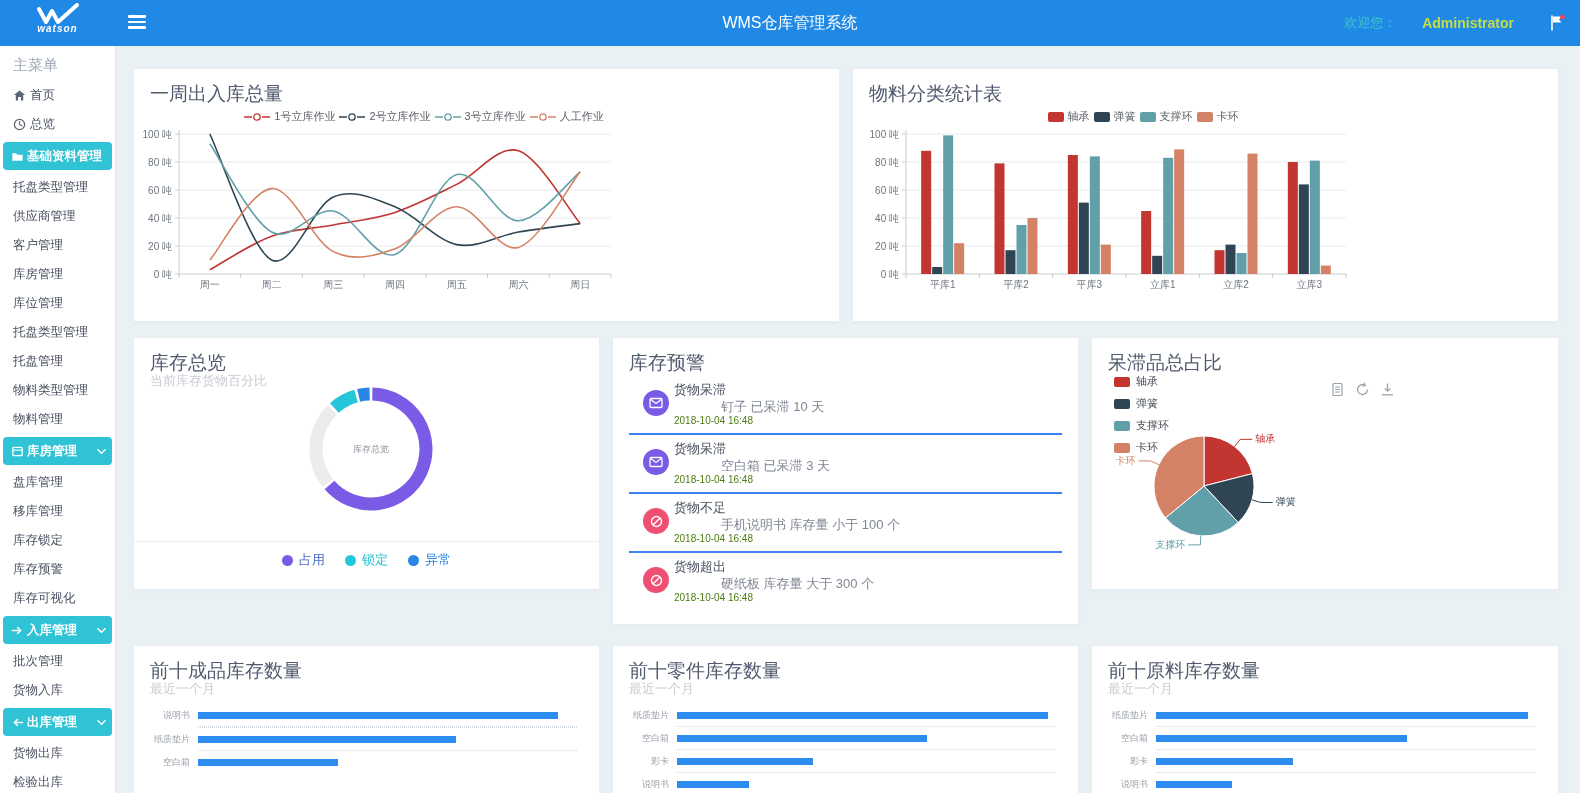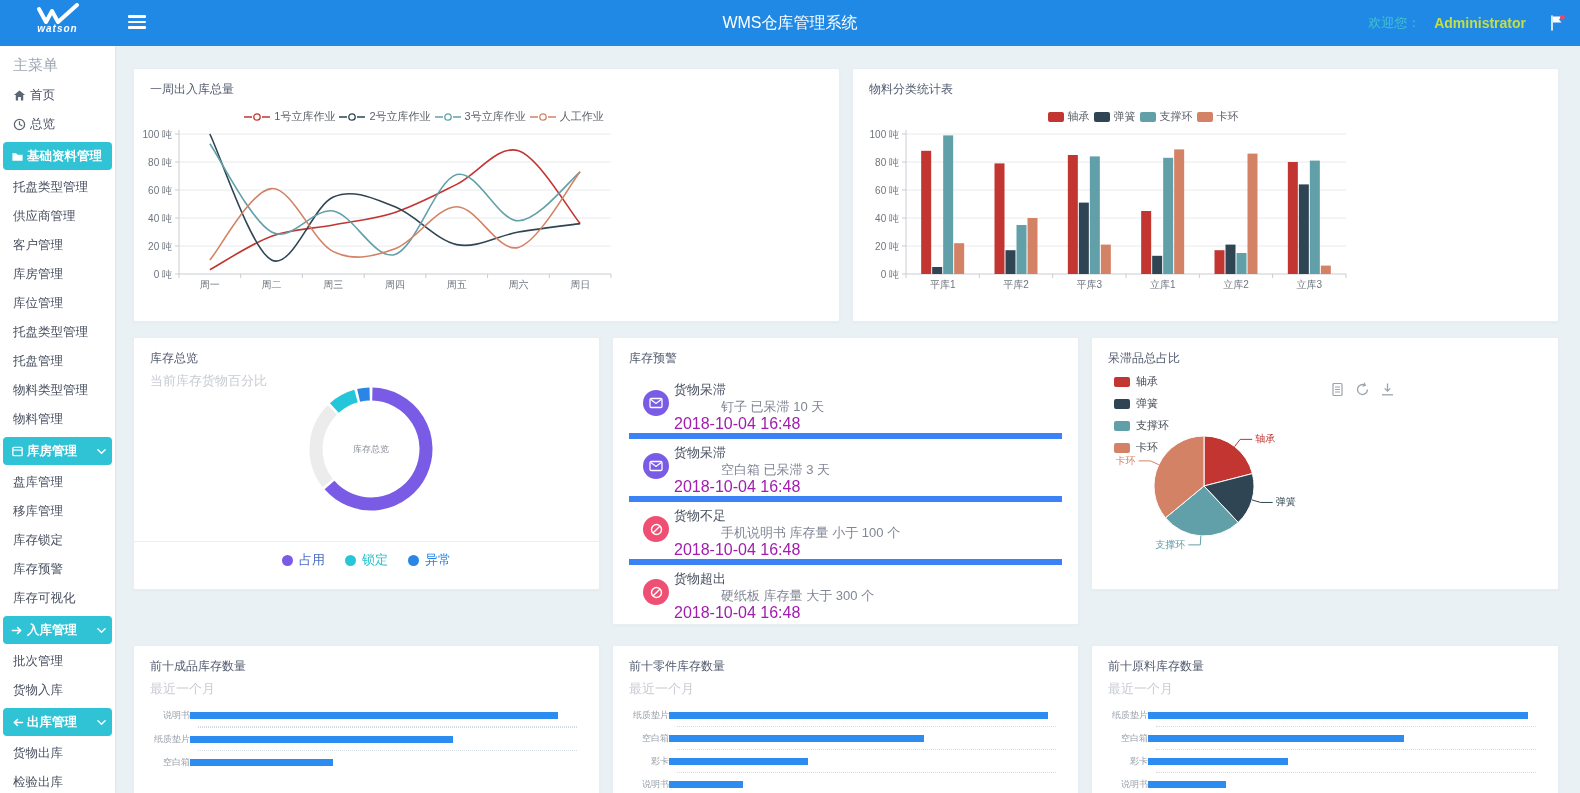--- a/index.html
+++ b/index.html
@@ -6,21 +6,21 @@
   body{font-family:"Liberation Sans","DejaVu Sans",sans-serif;}
   #app{position:relative;width:1580px;height:793px;background:#e9f1f4;overflow:hidden;}
 
   
   .header{position:absolute;left:0;top:0;width:1580px;height:46px;background:#2089e5;z-index:20;}
   .logo-box{position:absolute;left:0;top:0;width:115px;height:36px;display:flex;flex-direction:column;align-items:center;justify-content:center;}
   .logo-text{color:#fff;font-size:10px;font-weight:bold;font-style:italic;letter-spacing:1px;margin-top:-2px;}
   .hamburger{position:absolute;left:128px;top:15px;width:18px;height:16px;cursor:pointer;}
   .hamburger span{display:block;height:2.5px;background:#fff;margin-bottom:3px;border-radius:1px;}
   .header-title{position:absolute;left:0;right:0;top:0;height:46px;line-height:46px;text-align:center;color:#fff;font-size:16px;}
-  .header-right{position:absolute;right:14px;top:0;height:46px;display:flex;align-items:center;gap:14px;}
+  .header-right{position:absolute;right:14px;top:0;height:46px;display:flex;align-items:center;gap:26px;}
   .welcome-label{color:#3fc3ca;font-size:13px;}
   .username{color:#c3dd49;font-size:14px;font-weight:bold;}
   .flag-wrap{position:relative;width:18px;height:18px;margin-left:8px;}
 
   
   .sidebar{position:absolute;left:0;top:46px;width:115px;bottom:0;background:#fff;box-shadow:1px 0 2px rgba(0,0,0,.05);overflow:hidden;z-index:10;}
   .side-heading{padding:10px 0 6px 13px;color:#9ea7b4;font-size:15px;}
   .side-item{height:29px;display:flex;align-items:center;gap:4px;padding-left:13px;font-size:12.5px;color:#495060;cursor:pointer;}
   .side-item .s-icon{display:flex;color:#5d6673;}
   .side-group{height:28px;margin:3px 3px;border-radius:4px;background:#30c2d5;color:#fff;display:flex;align-items:center;gap:3px;padding:0 6px 0 8px;font-size:12.5px;font-weight:bold;cursor:pointer;}
@@ -30,56 +30,56 @@
   
   .card{position:absolute;background:#fff;border:1px solid #e8eef3;border-radius:2px;box-shadow:0 1px 3px rgba(0,0,0,.03);}
   #card-line {left:133px;top:68px;width:705px;height:252px;}
   #card-bar  {left:852px;top:68px;width:705px;height:252px;}
   #card-donut{left:133px;top:337px;width:465px;height:251px;}
   #card-alert{left:612px;top:337px;width:465px;height:286px;}
   #card-pie  {left:1091px;top:337px;width:466px;height:251px;}
   #card-hbar1{left:133px;top:645px;width:465px;height:230px;}
   #card-hbar2{left:612px;top:645px;width:465px;height:230px;}
   #card-hbar3{left:1091px;top:645px;width:466px;height:230px;}
-  .card-title{position:absolute;left:16px;top:12px;font-size:12px;color:#515a6e;font-weight:500;}
+  .card-title{position:absolute;left:16px;top:12px;font-size:19px;color:#515a6e;font-weight:500;}
   .card-sub{position:absolute;left:16px;top:34px;font-size:13px;color:#c8ccd3;}
   .chart-svg{position:absolute;left:0;top:55px;}
   .chart-legend{position:absolute;left:20px;top:40px;display:flex;justify-content:center;gap:4px;align-items:center;}
   #legend-line{width:540px;}
   #legend-bar{width:540px;}
   .lg-item{display:flex;align-items:center;gap:4px;font-size:11px;color:#5a5f66;cursor:pointer;}
 
   
   #svg-donut{position:absolute;left:0;top:45px;}
   .donut-divider{position:absolute;left:0;right:0;top:203px;border-top:1px solid #eceef2;}
   .donut-legend{position:absolute;left:0;right:0;top:213px;display:flex;justify-content:center;gap:20px;align-items:flex-end;}
   .dl-item{display:flex;align-items:center;gap:6px;font-size:13px;cursor:pointer;}
   .dl-dot{width:11px;height:11px;border-radius:50%;}
 
   
   .alert-list{position:absolute;left:0;right:0;top:38px;}
-  .alert-item{position:relative;height:57px;margin:0 16px;border-bottom:6px solid #3b82f6;}
+  .alert-item{position:relative;height:57px;margin:0 16px;border-bottom:2px solid #3b82f6;}
   .alert-item:last-child{border-bottom:none;}
   .alert-ic{position:absolute;left:14px;top:14px;width:26px;height:26px;border-radius:50%;display:flex;align-items:center;justify-content:center;}
   .alert-title{position:absolute;left:45px;top:5px;font-size:13px;color:#495060;}
   .alert-desc{position:absolute;left:92px;top:22px;font-size:13px;color:#808695;white-space:nowrap;}
-  .alert-time{position:absolute;left:45px;top:39px;font-size:16px;color:#a21caf;}
+  .alert-time{position:absolute;left:45px;top:39px;font-size:10px;color:#4d7c0f;}
 
   
   .pie-legend{position:absolute;left:22px;top:36px;display:flex;flex-direction:column;gap:7px;}
   .pl-item{display:flex;align-items:center;gap:6px;font-size:11px;color:#464c56;cursor:pointer;}
   .pl-swatch{width:16px;height:10px;border-radius:2px;}
   .toolbox{position:absolute;left:238px;top:44px;display:flex;gap:10px;color:#9aa3ad;}
   .toolbox span{cursor:pointer;display:flex;}
   #svg-pie{position:absolute;left:0;top:90px;}
 
   
   .hbar-rows{position:absolute;left:0;right:0;top:58px;}
   .hbar-row{display:flex;align-items:center;height:22px;}
-  .hbar-label{width:56px;text-align:right;font-size:9px;color:#99a0aa;flex:none;white-space:nowrap;}
+  .hbar-label{width:56px;text-align:right;font-size:9px;color:#99a0aa;padding-right:8px;flex:none;white-space:nowrap;}
   .hbar-track{flex:1;margin-right:22px;position:relative;height:7px;}
   .hbar-bar{height:7px;background:#2d8cf0;}
   .hbar-sep{margin:0 22px 0 64px;border-top:1px dotted #d4dbe2;height:0;}
 </style>
 </head>
 <body>
 
 <div id="app">
 
   <div class="header">

